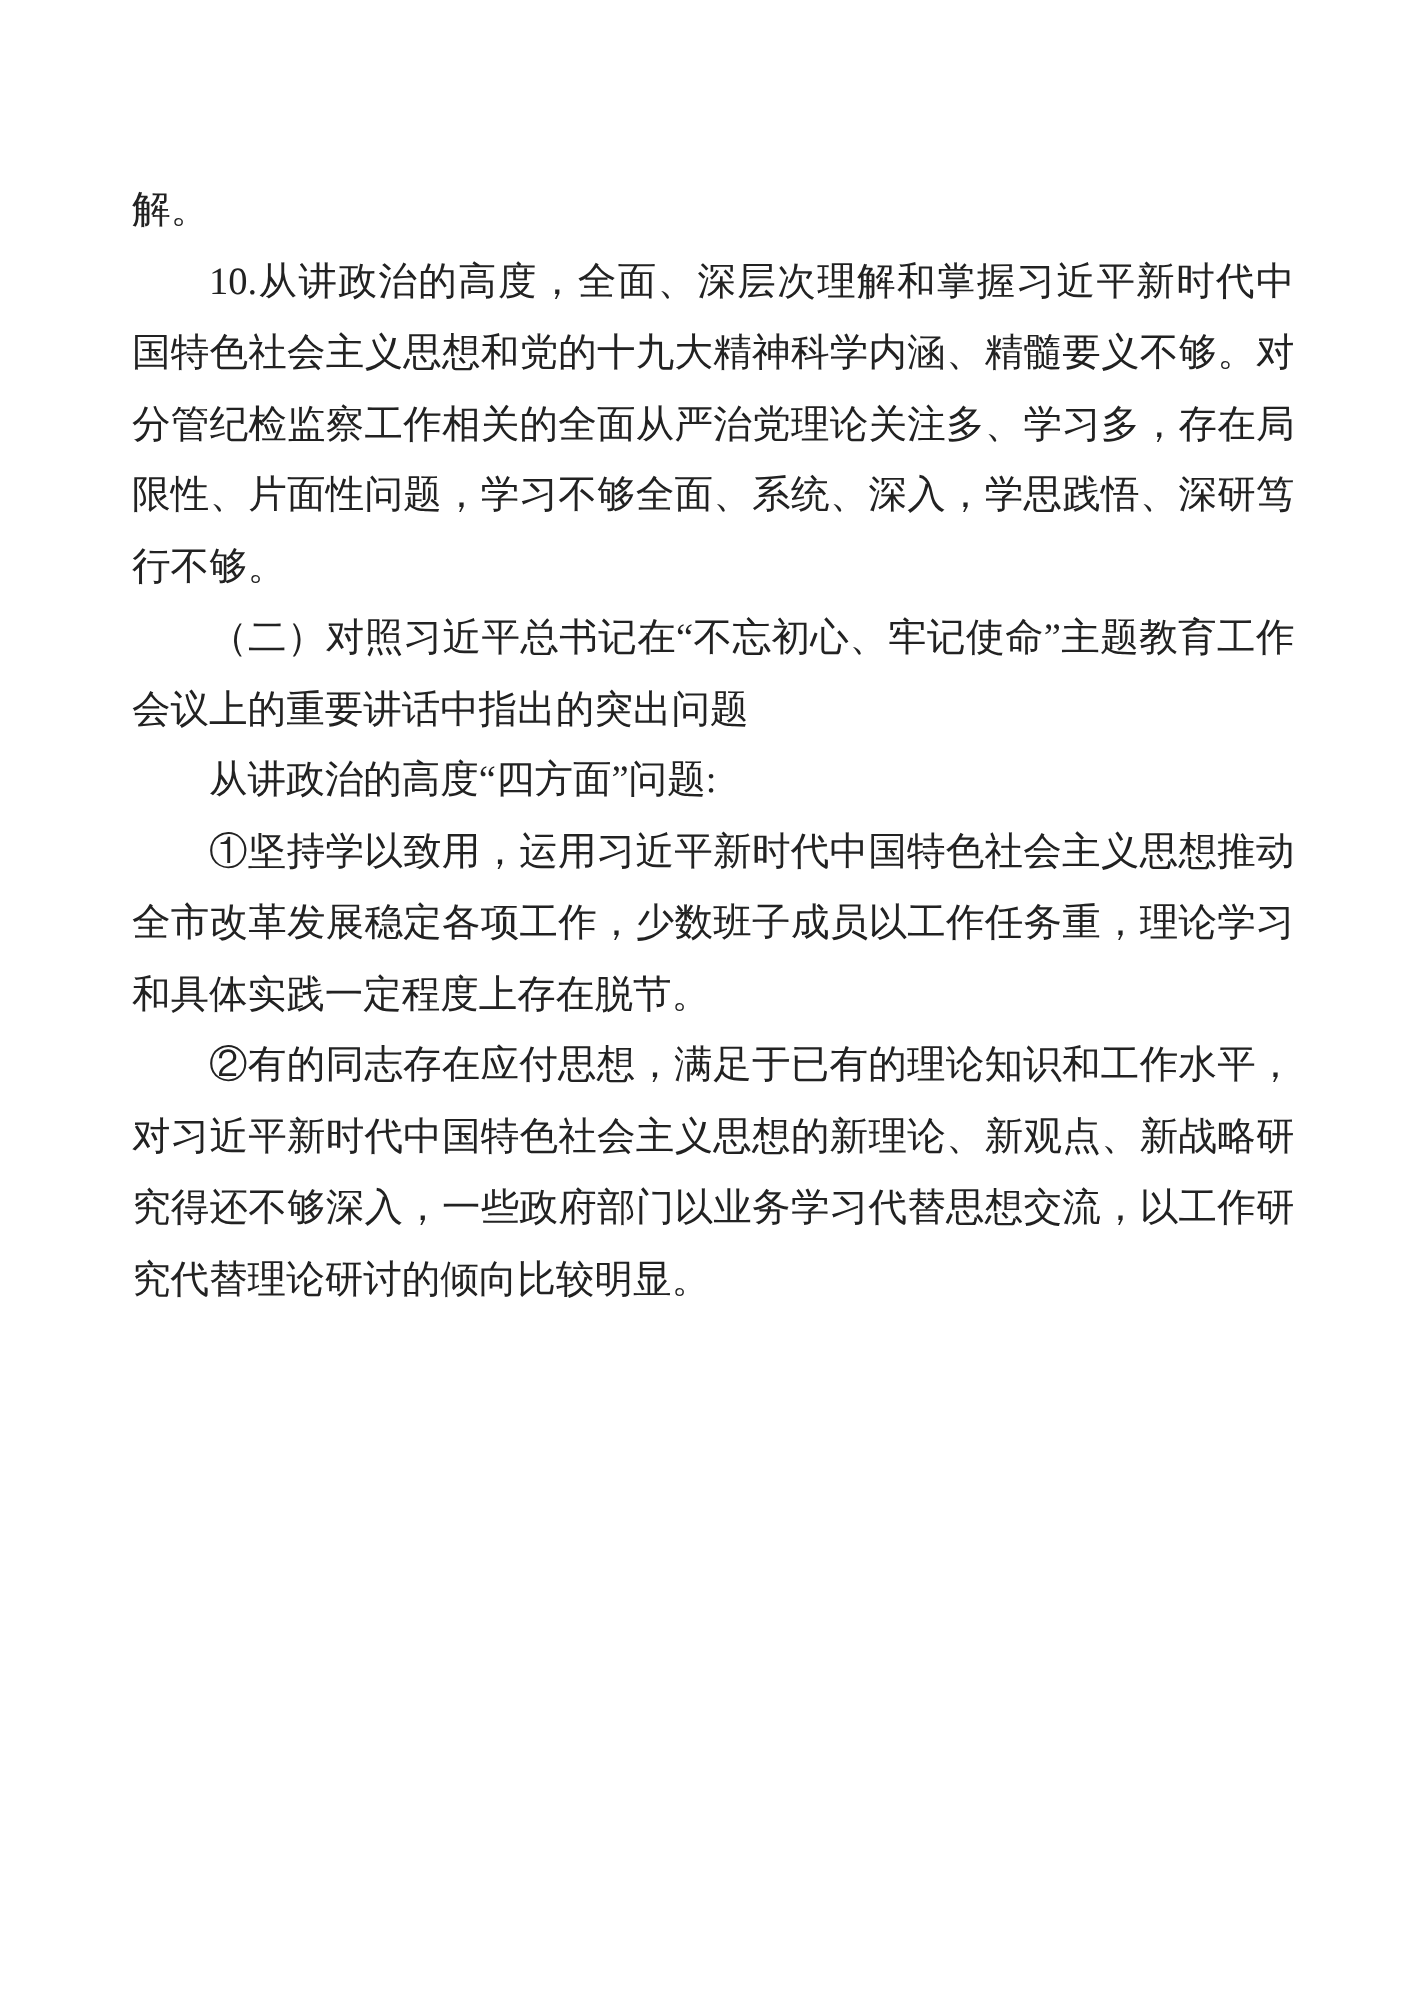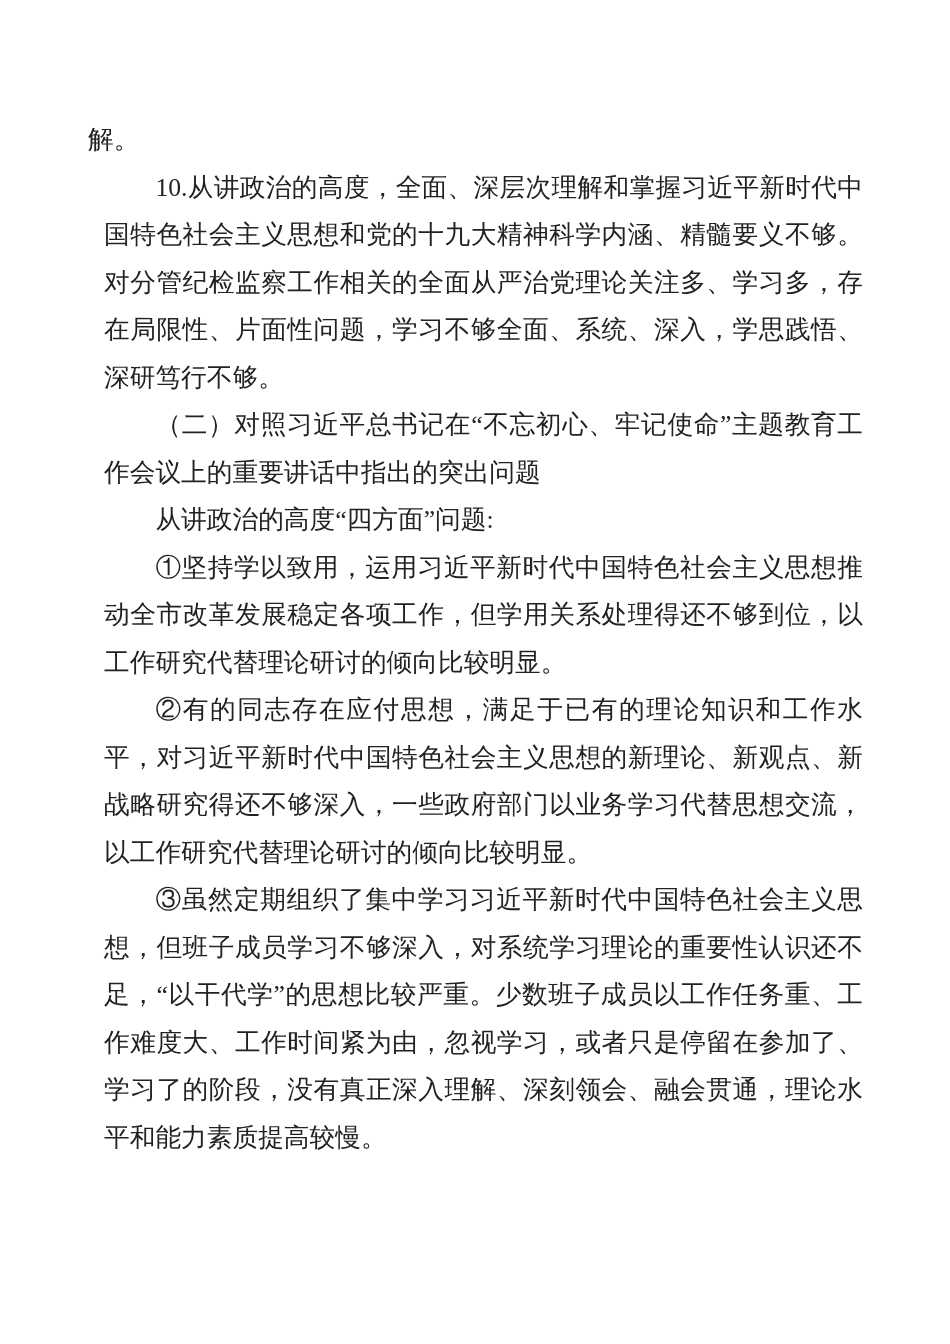--- a/index.html
+++ b/index.html
@@ -25,29 +25,27 @@
     font-weight: 400;
   }
   .para {
     margin: 0;
     text-align: justify;
     text-justify: inter-ideograph;
     word-break: normal;
   }
   .para.indent {
     text-indent: 2em;
-    margin-left: 16px;
   }
 </style>
 </head>
 <body>
 
 <div class="page">
   <div class="doc-body">
     <p class="para">解。</p>
     <p class="para indent">10.从讲政治的高度，全面、深层次理解和掌握习近平新时代中国特色社会主义思想和党的十九大精神科学内涵、精髓要义不够。对分管纪检监察工作相关的全面从严治党理论关注多、学习多，存在局限性、片面性问题，学习不够全面、系统、深入，学思践悟、深研笃行不够。</p>
     <p class="para indent">（二）对照习近平总书记在“不忘初心、牢记使命”主题教育工作会议上的重要讲话中指出的突出问题</p>
     <p class="para indent">从讲政治的高度“四方面”问题:</p>
-    <p class="para indent">①坚持学以致用，运用习近平新时代中国特色社会主义思想推动全市改革发展稳定各项工作，但学用关系处理得还不够到位，以工作研究代替理论研讨的倾向比较明显。</p>
+    <p class="para indent">①坚持学以致用，运用习近平新时代中国特色社会主义思想推动全市改革发展稳定各项工作，少数班子成员以工作任务重，理论学习和具体实践一定程度上存在脱节。</p>
     <p class="para indent">②有的同志存在应付思想，满足于已有的理论知识和工作水平，对习近平新时代中国特色社会主义思想的新理论、新观点、新战略研究得还不够深入，一些政府部门以业务学习代替思想交流，以工作研究代替理论研讨的倾向比较明显。</p>
-    <p class="para indent">③虽然定期组织了集中学习习近平新时代中国特色社会主义思想，但班子成员学习不够深入，对系统学习理论的重要性认识还不足，“以干代学”的思想比较严重。少数班子成员以工作任务重、工作难度大、工作时间紧为由，忽视学习，或者只是停留在参加了、学习了的阶段，没有真正深入理解、深刻领会、融会贯通，理论水平和能力素质提高较慢。</p>
   </div>
 </div>
 
 </body></html>

